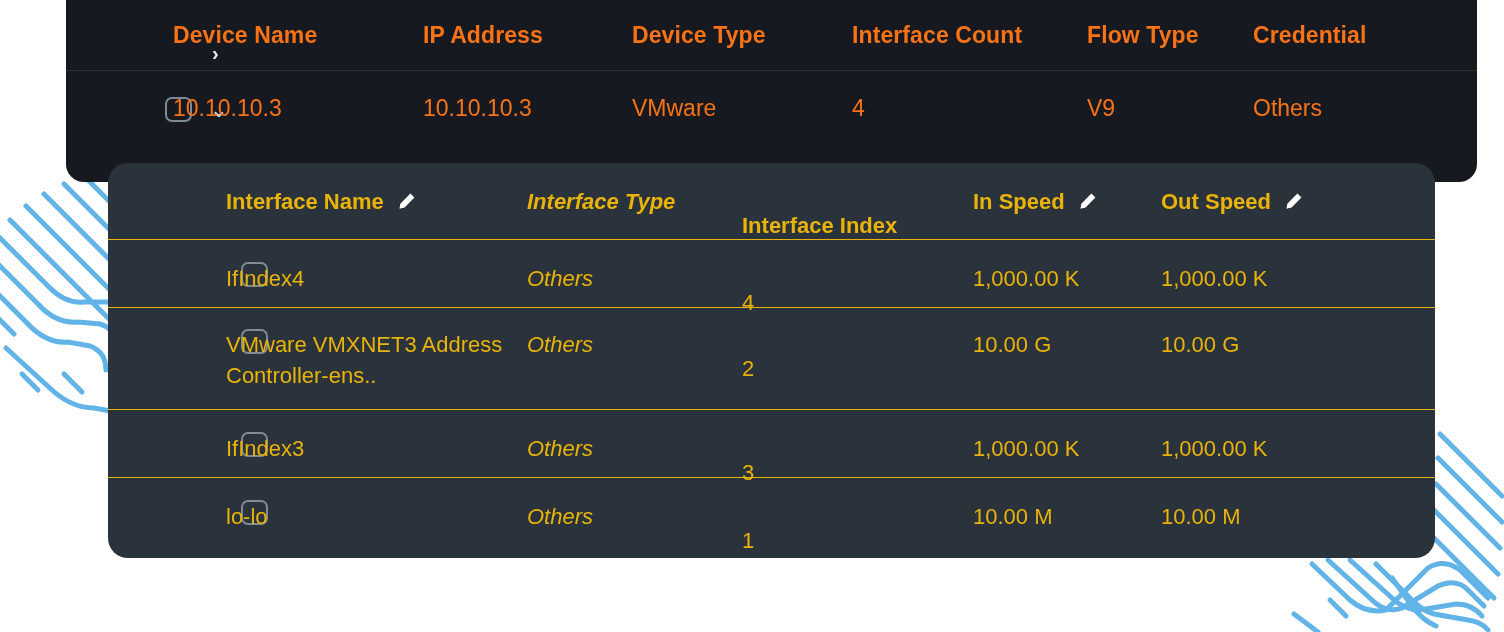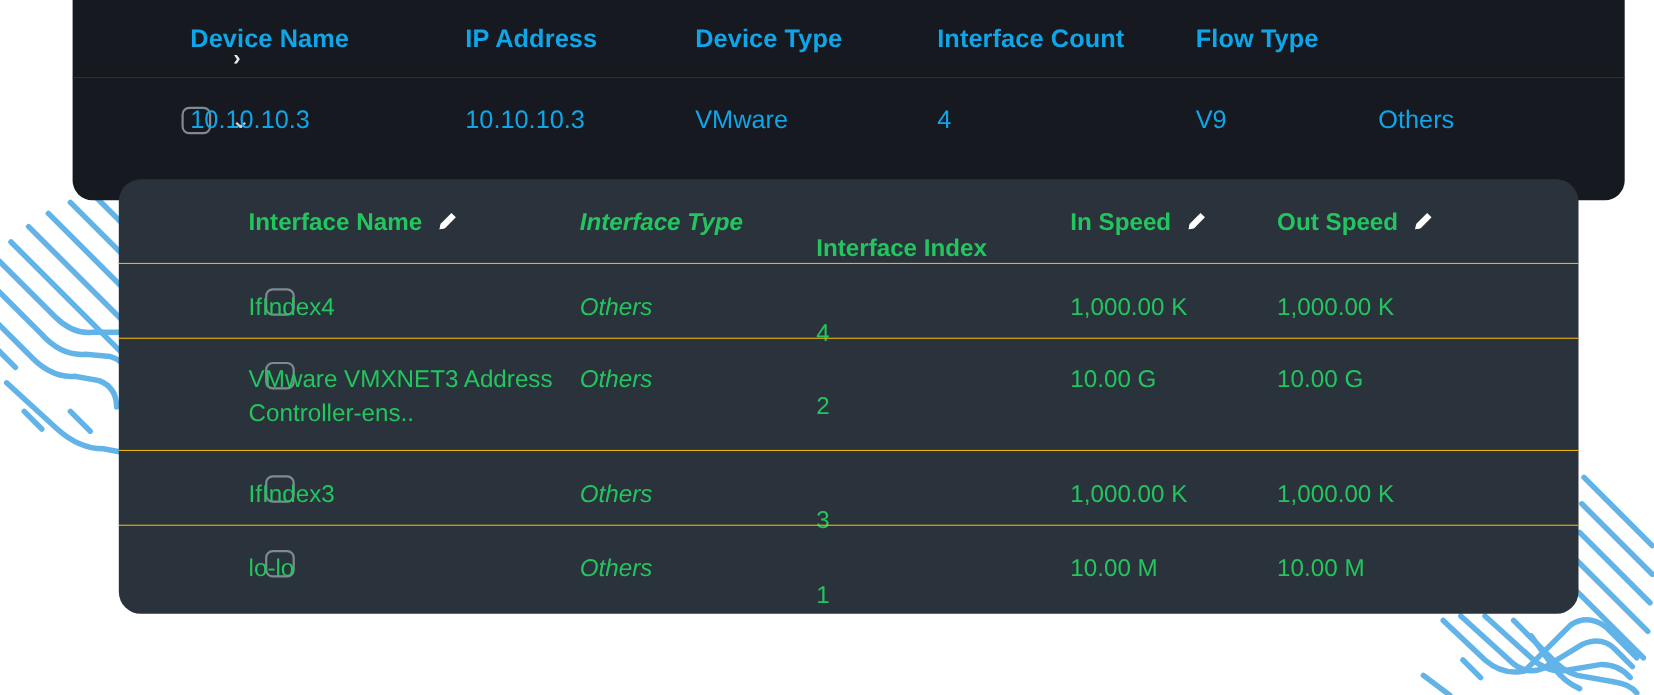--- a/index.html
+++ b/index.html
@@ -14,21 +14,21 @@
   
   #outer-panel{
     position:absolute;left:66px;top:-18px;width:1411px;height:200px;
     background:#161a20;border-radius:18px;overflow:hidden;
   }
   #outer-header{position:absolute;left:0;top:18px;width:100%;height:70px;}
   #outer-row{position:absolute;left:0;top:88px;width:100%;height:112px;
              border-top:1px solid #2c3138;}
 
   .ocell{position:absolute;top:0;height:100%;display:flex;align-items:center;
-         color:#0ea5e9;font-size:23px;white-space:nowrap;}
+         color:#f97316;font-size:23px;white-space:nowrap;}
   #outer-header .ocell{font-weight:700;letter-spacing:.1px;}
   #outer-row .ocell{font-weight:400;height:74px;}
 
   .c-name{left:107px;}
   .c-ip{left:357px;}
   .c-type{left:566px;}
   .c-ifcount{left:786px;}
   .c-flow{left:1021px;}
   .c-cred{left:1187px;}
 
@@ -50,21 +50,21 @@
   }
   #inner-header{position:absolute;left:0;top:0;width:100%;height:76px;}
   #inner-body{position:absolute;left:0;top:76px;width:100%;}
 
   .irow{position:relative;width:100%;box-sizing:border-box;
         border-top:1px solid #eab308;padding-left:48px;}
   .irow.tall{height:102px;}
   .irow.short{height:68px;}
 
   .icell{position:absolute;display:flex;align-items:flex-start;
-         color:#22c55e;font-weight:400;line-height:31px;white-space:nowrap;}
+         color:#eab308;font-weight:400;line-height:31px;white-space:nowrap;}
   #inner-header .icell{font-weight:700;align-items:center;height:76px;top:0;}
 
   .i-name{left:118px;}
   .i-type{left:419px;font-style:italic;}
   .i-index{left:634px;margin-top:24px;}
   .i-in{left:865px;}
   .i-out{left:1053px;}
 
   .irow .icell{top:23px;}
   .irow.tall .icell{top:21px;}
@@ -115,20 +115,21 @@
 
 <div id="outer-panel">
 
   <div id="outer-header">
     <span class="chev" id="expand-all-chevron">›</span>
     <div class="ocell c-name">Device Name</div>
     <div class="ocell c-ip">IP Address</div>
     <div class="ocell c-type">Device Type</div>
     <div class="ocell c-ifcount">Interface Count</div>
     <div class="ocell c-flow">Flow Type</div>
+    <div class="ocell c-cred">Credential</div>
   </div>
 
   <div id="outer-row">
     <div class="cbox" id="outer-row-checkbox"></div>
     <span class="chev" id="row-expand-chevron">⌄</span>
     <div class="ocell c-name">10.10.10.3</div>
     <div class="ocell c-ip">10.10.10.3</div>
     <div class="ocell c-type">VMware</div>
     <div class="ocell c-ifcount">4</div>
     <div class="ocell c-flow">V9</div>

